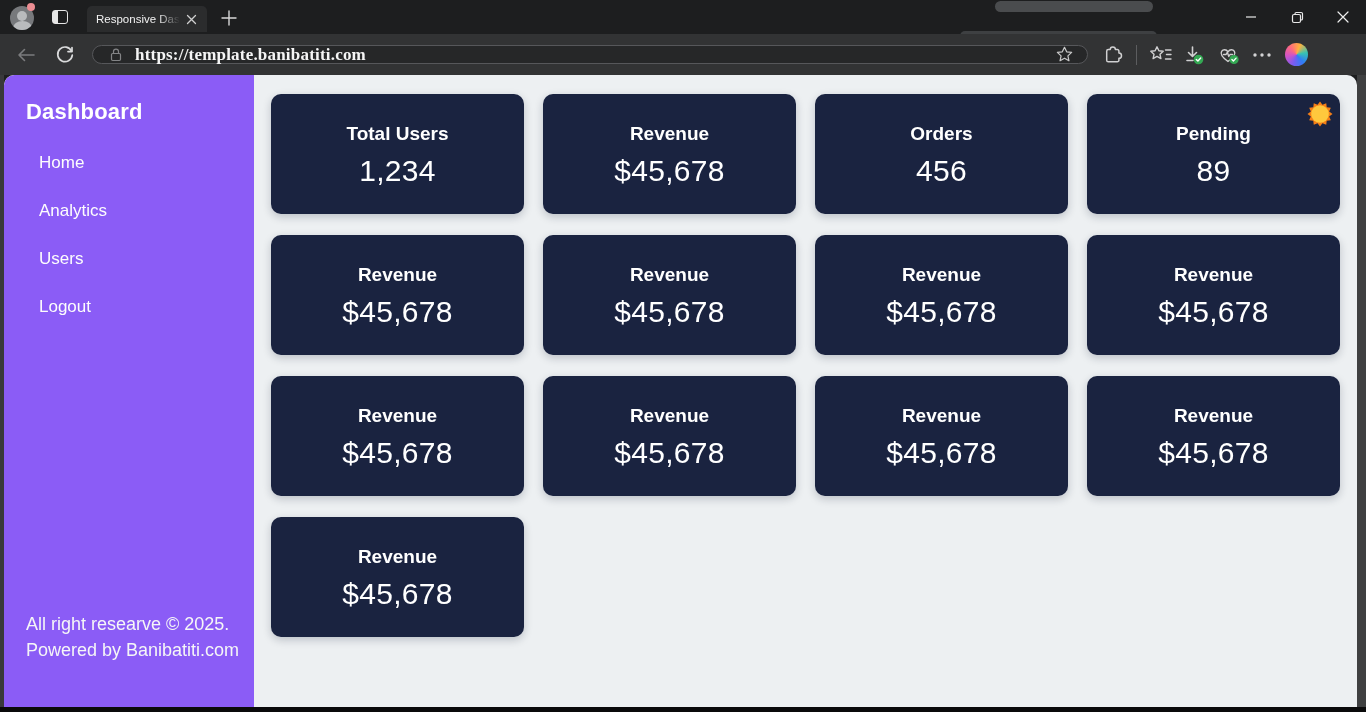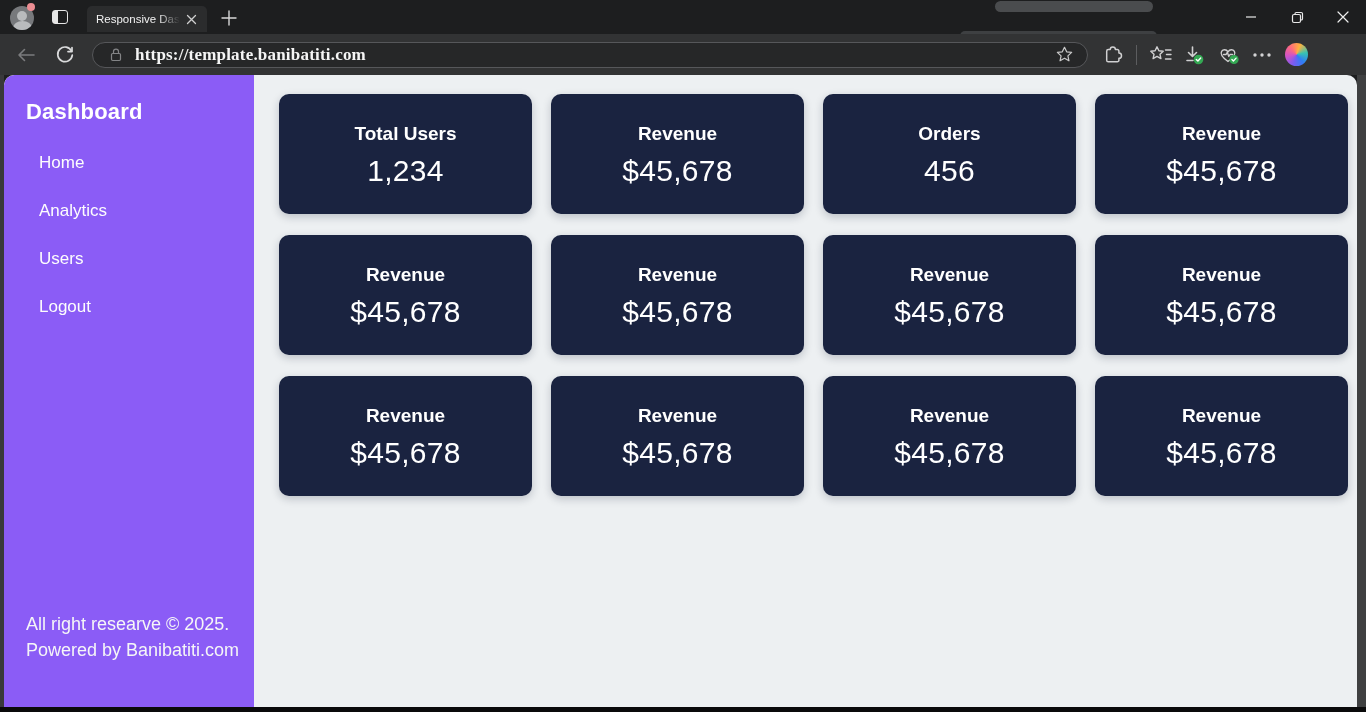--- a/index.html
+++ b/index.html
@@ -32,21 +32,21 @@
                    background:#3e4042; border-radius:5px 5px 0 0; }
   .win-controls { position:absolute; right:0; top:0; height:34px; display:flex; }
   .win-btn { width:46px; height:34px; display:flex; align-items:center; justify-content:center; }
 
   
   .toolbar { position:absolute; left:0; top:34px; width:1366px; height:41px; background:#323334;
              display:flex; align-items:center; z-index:1; }
   .tool-btn { width:34px; height:34px; display:flex; align-items:center; justify-content:center; flex:none; }
   .tool-btn.back { margin-left:8px; }
   .tool-btn.refresh { margin-left:6px; }
-  .addressbar { position:relative; margin-left:10px; width:996px; height:26px; flex:none;
+  .addressbar { position:relative; margin-left:10px; width:996px; height:19px; flex:none;
                 background:#262728; border:1px solid #56575a; border-radius:15px;
                 display:flex; align-items:center; z-index:2; }
   .site-info { margin-left:16px; opacity:.8; width:14px; height:15px; flex:none; }
   .url-text { margin-left:12px; color:#f5f5f5; font-family:"Liberation Serif", serif;
               font-weight:700; font-size:17px; letter-spacing:.2px; flex:1; }
   .bookmark-btn { margin-right:8px; width:30px; height:26px; display:flex; align-items:center; justify-content:center; flex:none; }
   .toolbar-right { display:flex; align-items:center; margin-left:8px; }
   .divider { width:1px; height:20px; background:#5c5d5f; margin:0 6px; }
   .copilot { width:23px; height:23px; border-radius:50%;
              background:conic-gradient(from 140deg, #2f7df6, #7a5cf0, #d053c8, #ff6a7e, #ffb13d, #37c3b2, #2f7df6); }
@@ -60,21 +60,21 @@
 
   
   .sidebar { position:absolute; left:0; top:0; width:250px; height:632px;
              background:#8b5cf6; border-radius:10px 0 0 0; color:#fff; }
   .sidebar-title { margin:24px 0 0 22px; font-size:22px; font-weight:700; letter-spacing:.2px; }
   .nav { margin-top:14px; }
   .nav-item { padding:14px 0 14px 35px; font-size:17px; color:#fdfdfd; cursor:pointer; }
   .sidebar-footer { position:absolute; left:22px; bottom:44px; font-size:18px; line-height:26px; color:#f5f6f7; }
 
   
-  .cards { position:absolute; left:256px; top:0; width:1103px; height:536px;
+  .cards { position:absolute; left:248px; top:0; width:1103px; height:536px;
            padding:19px 15px 19px 19px; display:grid;
            grid-template-columns:repeat(4, 253px); grid-auto-rows:120px; gap:21px 19px;
            align-content:start; }
   .card { position:relative; background:#1a2340; border-radius:10px; color:#fff;
           box-shadow:0 3px 8px rgba(20,28,52,.22); display:flex; flex-direction:column;
           align-items:center; justify-content:center; padding-top:2px; }
   .card-title { font-size:19px; font-weight:700; }
   .card-value { margin-top:9px; font-size:30px; font-weight:400; letter-spacing:.3px; }
   .sun { position:absolute; top:7px; right:7px; width:26px; height:26px; cursor:pointer; }
 
@@ -237,20 +237,30 @@
     <div class="card-title">Revenue</div>
     <div class="card-value">$45,678</div>
 
   </div>
         <div class="card">
     <div class="card-title">Orders</div>
     <div class="card-value">456</div>
 
   </div>
         <div class="card">
+    <div class="card-title">Pending</div>
+    <div class="card-value">89</div>
+    <div class="sun">
+      <svg width="26" height="26" viewBox="0 0 26 26">
+        <polygon fill="#f57f17" points="25.5,13 22.18,15.46 23.83,19.25 19.72,19.72 19.25,23.83 15.46,22.18 13,25.5 10.54,22.18 6.75,23.83 6.28,19.72 2.17,19.25 3.82,15.46 0.5,13 3.82,10.54 2.17,6.75 6.28,6.28 6.75,2.17 10.54,3.82 13,0.5 15.46,3.82 19.25,2.17 19.72,6.28 23.83,6.75 22.18,10.54"></polygon>
+        <circle cx="13" cy="13" r="8.8" fill="#ffc83d"></circle>
+      </svg>
+    </div>
+  </div>
+        <div class="card">
     <div class="card-title">Revenue</div>
     <div class="card-value">$45,678</div>
 
   </div>
         <div class="card">
     <div class="card-title">Revenue</div>
     <div class="card-value">$45,678</div>
 
   </div>
         <div class="card">

